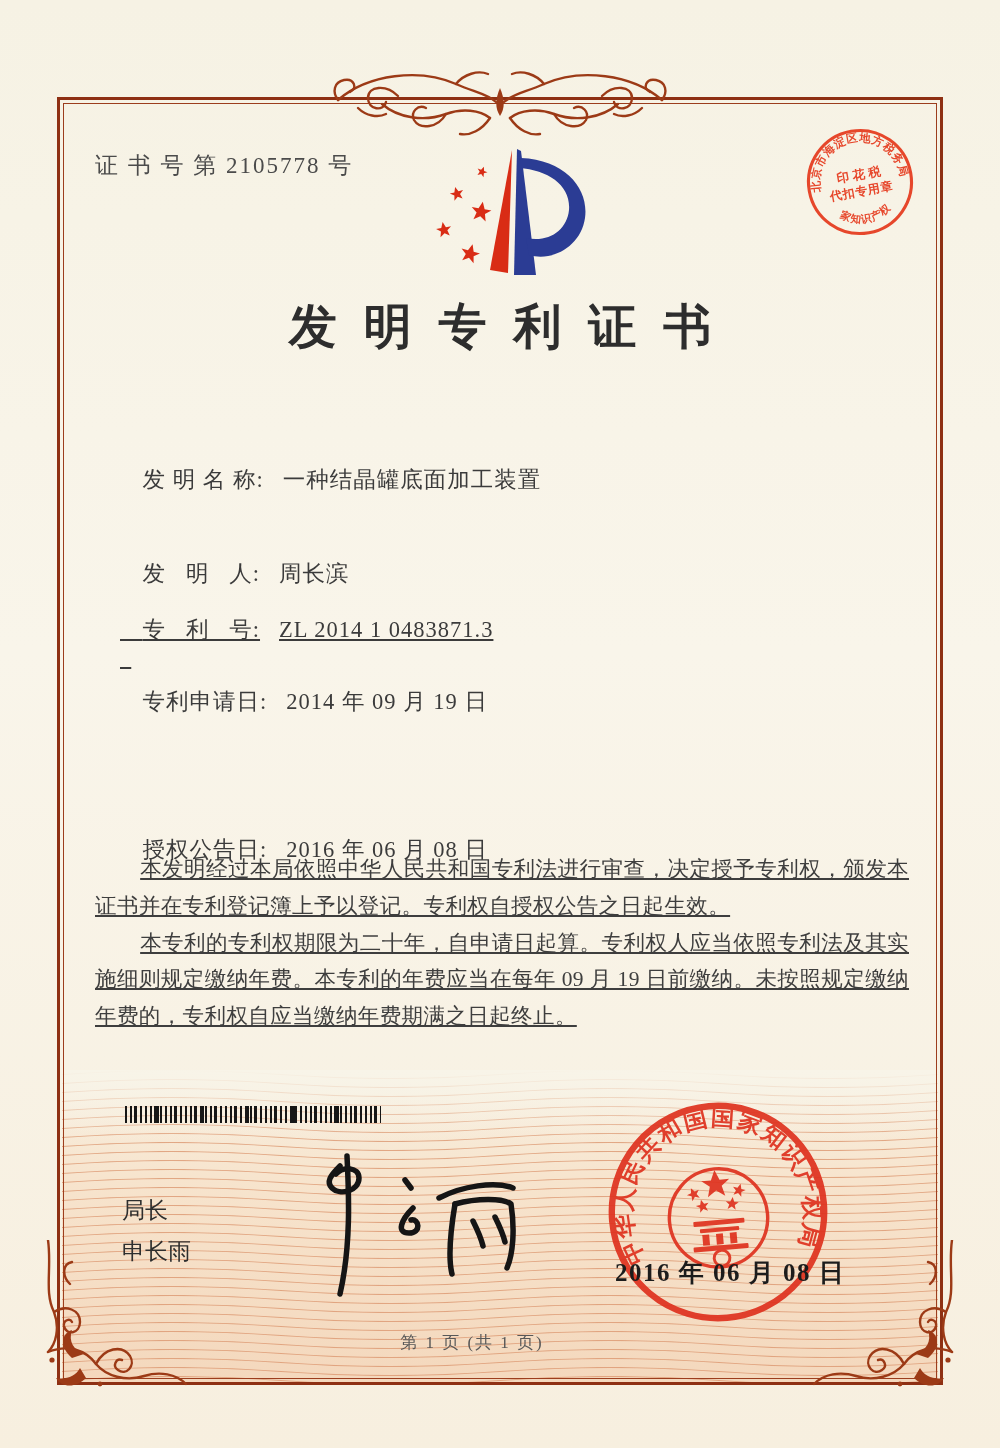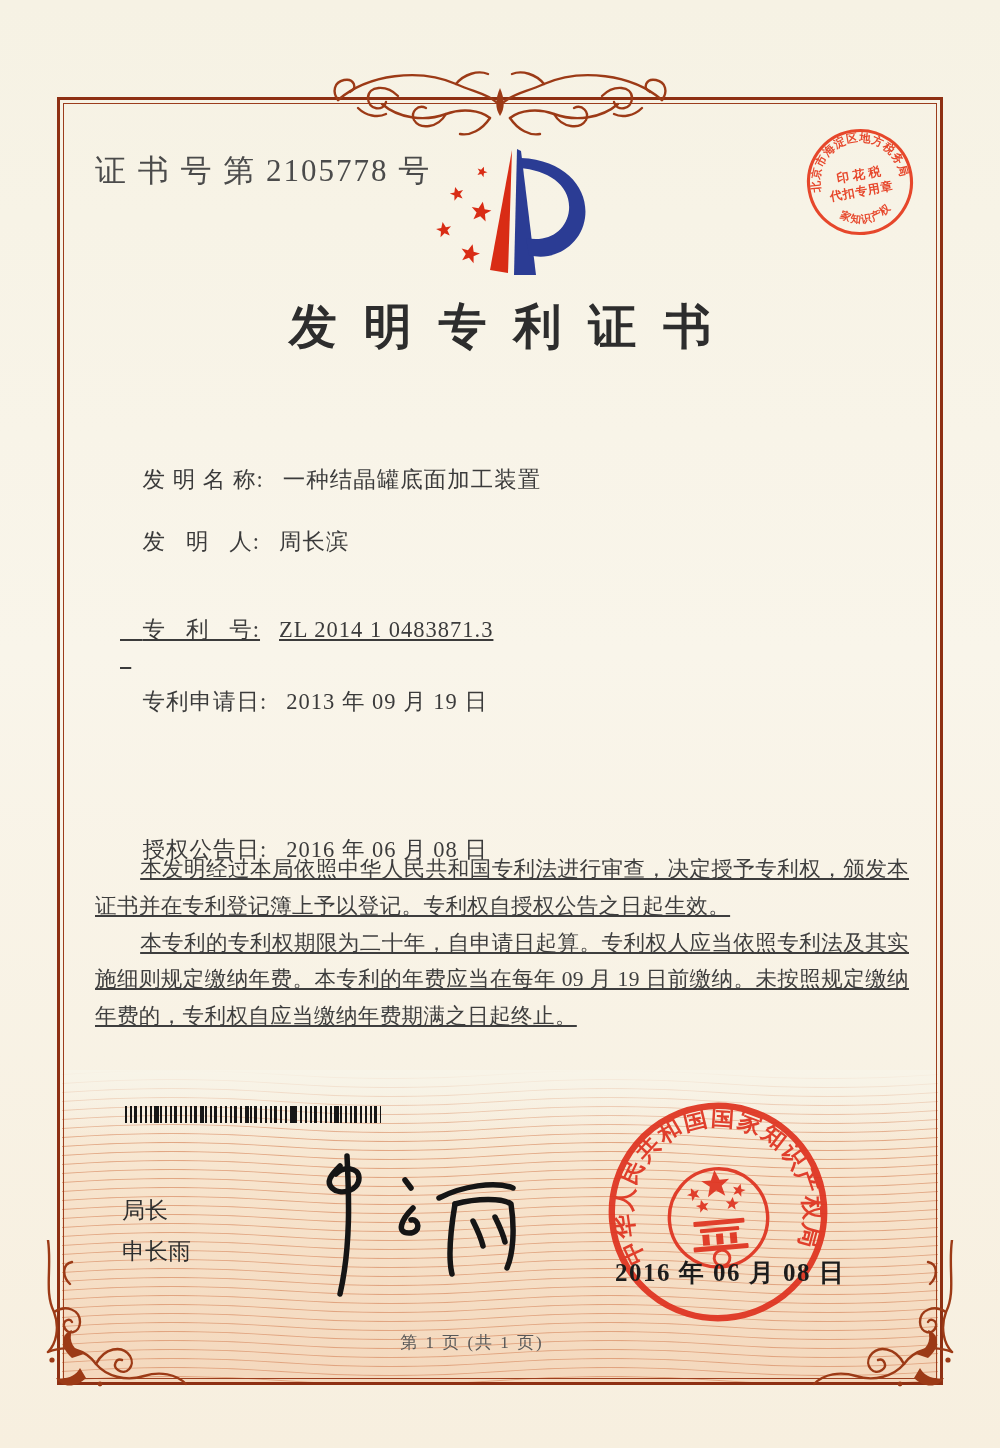--- a/index.html
+++ b/index.html
@@ -18,33 +18,33 @@
   .frame { position:absolute; left:57px; top:97px; width:886px; height:1288px;
            border:3px solid #8e3013; z-index:1; }
   .frame-inner { position:absolute; inset:3px; border:1px solid #9c3d1d; }
 
   .ornament-top { position:absolute; left:328px; top:56px; z-index:2; }
   .corner { position:absolute; z-index:2; }
   .corner-bl { left:40px; top:1240px; }
   .corner-br { left:810px; top:1240px; transform:scaleX(-1); }
 
   
-  .cert-no { position:absolute; left:95px; top:150px; z-index:3; font-size:31px; color:#4b4b4b;
+  .cert-no { position:absolute; left:95px; top:150px; z-index:3; font-size:23px; color:#4b4b4b;
              letter-spacing:2px; white-space:pre; }
   .logo { position:absolute; left:415px; top:142px; z-index:3; }
   .title { position:absolute; left:0; top:295px; width:1000px; z-index:3; text-align:center;
            font-size:48px; font-weight:bold; color:#2d2d2d; letter-spacing:0.56em; text-indent:0.56em; }
 
   .tax-stamp { position:absolute; left:782px; top:104px; z-index:3; transform:rotate(-10deg); opacity:.95; }
 
   
   .field-row { position:absolute; left:120px; z-index:3; font-size:22.5px; color:#3b3b3b; white-space:pre; }
   .field-row .lab { letter-spacing:1px; }
   .field-row .val { margin-left:19px; letter-spacing:1px; }
-  .fr0 { top:438px; } .fr1 { top:500px; } .fr2 { top:588px;text-decoration:underline; }
+  .fr0 { top:438px; } .fr1 { top:532px; } .fr2 { top:588px;text-decoration:underline; }
   .fr3 { top:660px; } .fr4 { top:734px; } .fr5 { top:808px; }
 
   
   .body-text { position:absolute; left:95px; top:851px; width:814px; z-index:3;
                font-size:21.5px; line-height:36.8px; color:#3e3e3e; text-align:justify;text-decoration:underline; }
   .body-text p { margin:0; text-indent:2.1em; letter-spacing:.4px; }
 
   
   .barcode { position:absolute; left:125px; top:1106px; width:256px; height:17px; z-index:3;
              background:
@@ -173,21 +173,21 @@
   <div class="field-row fr0">
     <span class="lab">发 明 名 称:</span><span class="val">一种结晶罐底面加工装置</span>
   </div>
   <div class="field-row fr1">
     <span class="lab">发   明   人:</span><span class="val">周长滨</span>
   </div>
   <div class="field-row fr2">
     <span class="lab">专   利   号:</span><span class="val">ZL 2014 1 0483871.3</span>
   </div>
   <div class="field-row fr3">
-    <span class="lab">专利申请日:</span><span class="val">2013 年 09 月 19 日</span>
+    <span class="lab">专利申请日:</span><span class="val">2014 年 09 月 19 日</span>
   </div>
   <div class="field-row fr5">
     <span class="lab">授权公告日:</span><span class="val">2016 年 06 月 08 日</span>
   </div>
 
   <div class="body-text">
     <p>本发明经过本局依照中华人民共和国专利法进行审查，决定授予专利权，颁发本证书并在专利登记簿上予以登记。专利权自授权公告之日起生效。</p>
     <p>本专利的专利权期限为二十年，自申请日起算。专利权人应当依照专利法及其实施细则规定缴纳年费。本专利的年费应当在每年 09 月 19 日前缴纳。未按照规定缴纳年费的，专利权自应当缴纳年费期满之日起终止。</p>
   </div>
 

